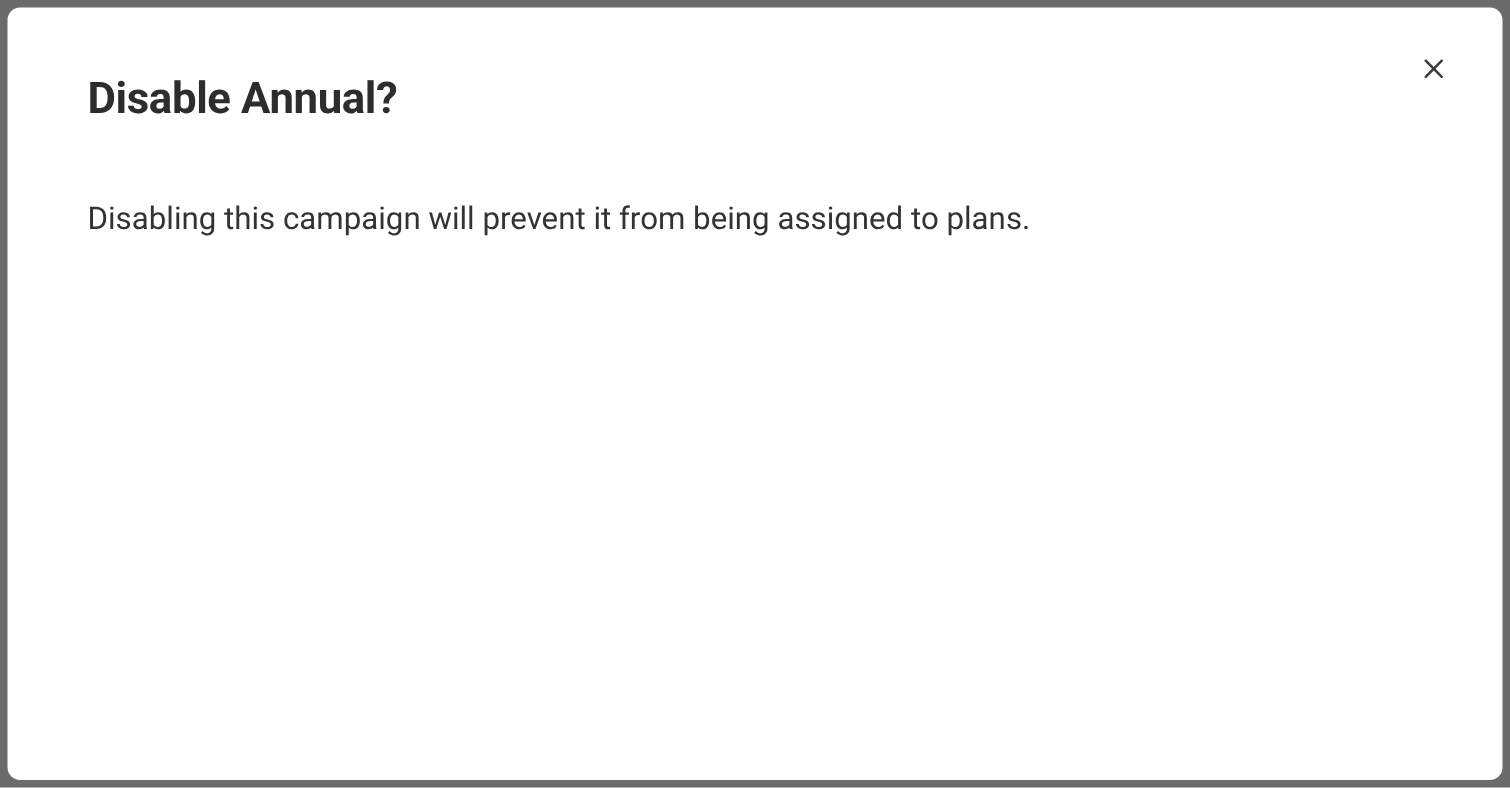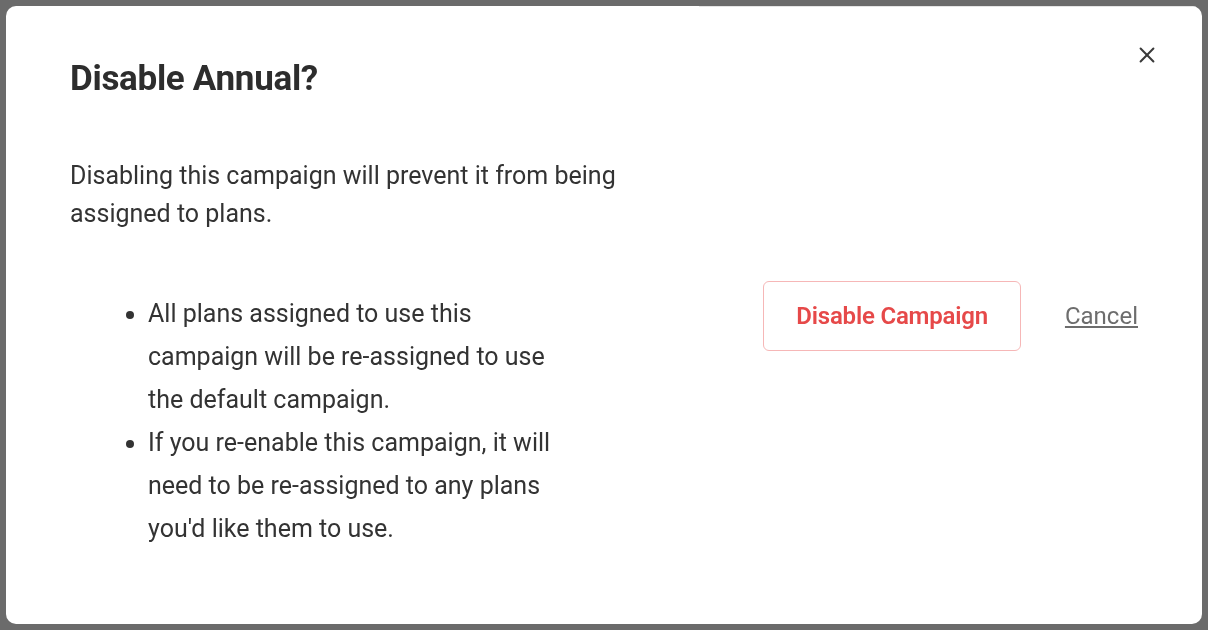--- a/index.html
+++ b/index.html
@@ -16,21 +16,21 @@
       align-items: center;
       justify-content: center;
       padding: 6px;
     }
     .modal {
       background: #ffffff;
       border-radius: 10px;
       width: 100%;
       height: 100%;
       display: flex;
-      flex-direction: row;
+      flex-direction: column;
       position: relative;
       overflow: hidden;
     }
     .modal-content {
       padding: 52px 64px 40px 64px;
       flex: 1;
       position: relative;
     }
     .close-button {
       position: absolute;
@@ -110,23 +110,15 @@
       <svg viewBox="0 0 24 24" fill="none" stroke="currentColor" stroke-width="2.2" stroke-linecap="round">
         <line x1="5" y1="5" x2="19" y2="19"></line>
         <line x1="19" y1="5" x2="5" y2="19"></line>
       </svg>
     </span>
   </button>
 
   <div class="modal-content">
     <h1 class="modal-title">Disable Annual?</h1>
     <p class="modal-description">Disabling this campaign will prevent it from being assigned to plans.</p>
-    <ul class="bullet-list">
-      <li>All plans assigned to use this campaign will be re-assigned to use the default campaign.</li>
-      <li>If you re-enable this campaign, it will need to be re-assigned to any plans you'd like them to use.</li>
-    </ul>
   </div>
 
-  <div class="modal-footer">
-    <button class="primary-button">Disable Campaign</button>
-    <button class="secondary-button">Cancel</button>
-  </div>
 </div>
 
 </body></html>

